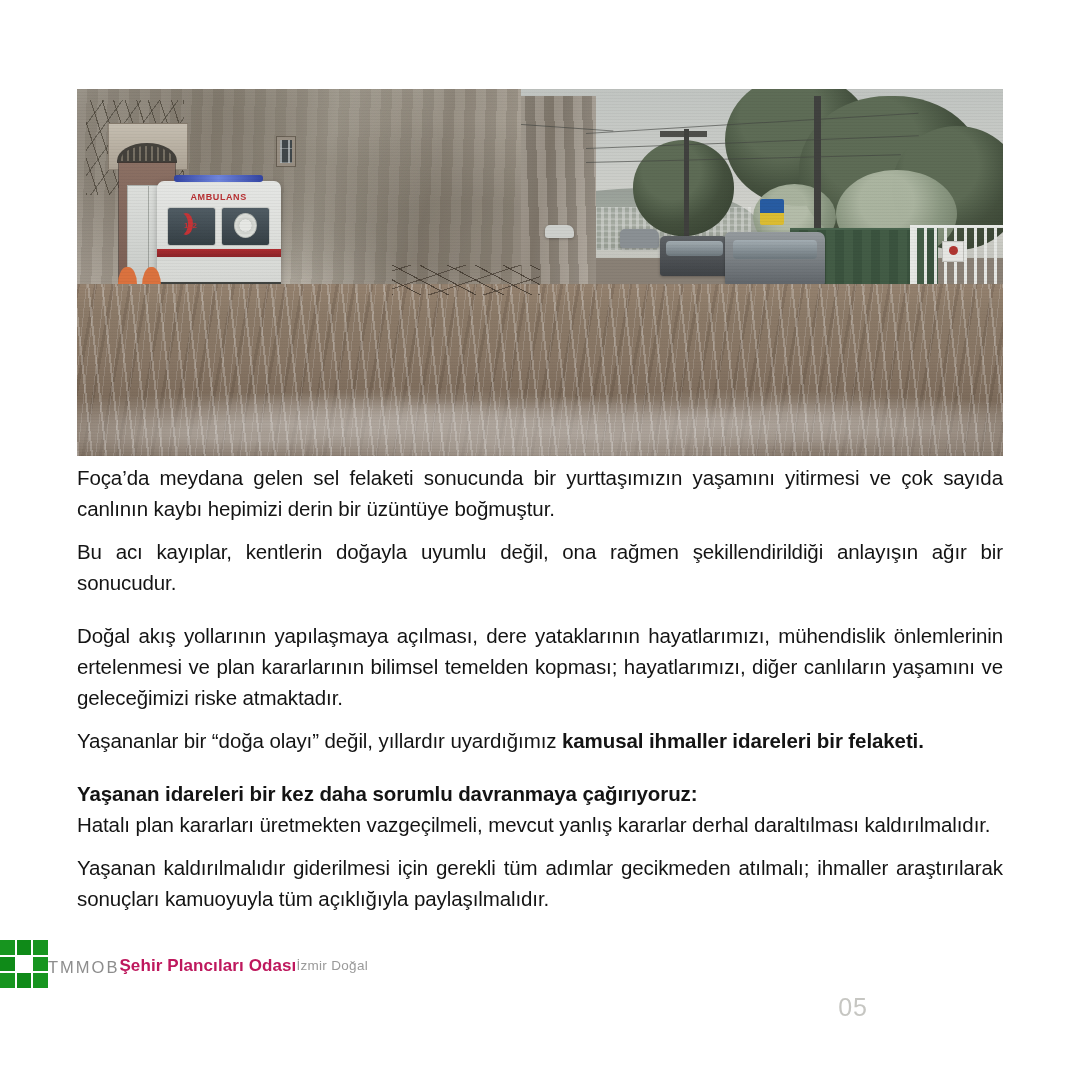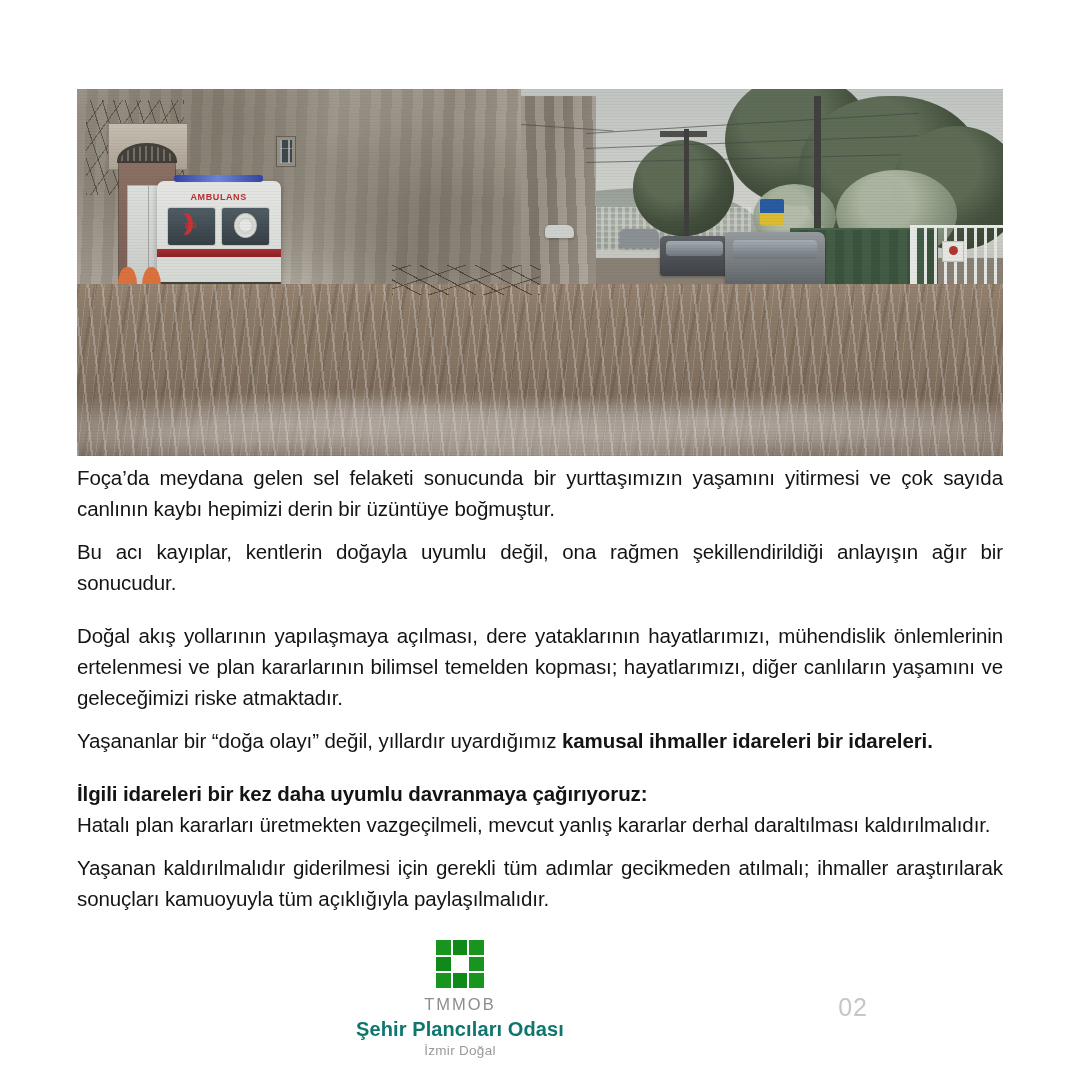--- a/index.html
+++ b/index.html
@@ -311,44 +311,44 @@
   .para + .para{ margin-top:12px; }
   .block-gap{ height:22px; }
   .nojust{ text-align:left; }
   b, .b{ font-weight:bold; }
 
   
   .footer-logo{
     position:absolute;
     left:0;right:0;
     top:940px;
-    display:flex;flex-direction:column;align-items:center;
+    display:flex;flex-direction:row;align-items:center;
   }
   .logo-mark{
     width:48px;height:48px;
     display:grid;
     grid-template-columns:repeat(3,1fr);
     grid-template-rows:repeat(3,1fr);
     gap:2px;
   }
   .logo-cell{ background:#17951f; }
   .logo-cell.c2{ background:#0f8a18; }
   .logo-cell.center{ background:#ffffff; }
   .logo-tmmob{
     margin-top:7px;
     font-size:16.5px;
     letter-spacing:2px;
     color:#8d8d8d;
     font-weight:400;
   }
   .logo-main{
     margin-top:4px;
-    font-size:20px;
+    font-size:17px;
     font-weight:bold;
-    color:#0f766e;
+    color:#be185d;
     letter-spacing:.1px;
   }
   .logo-sub{
     margin-top:2px;
     font-size:13.5px;
     color:#9a9a9a;
     letter-spacing:.3px;
   }
   .page-num{
     position:absolute;
@@ -449,27 +449,27 @@
 
     <div class="block-gap"></div>
 
     <div class="para">
       <span>Doğal akış yollarının yapılaşmaya açılması, dere yataklarının hayatlarımızı,</span>
       <span>mühendislik önlemlerinin ertelenmesi ve plan kararlarının bilimsel temelden</span>
       <span>kopması; hayatlarımızı, diğer canlıların yaşamını ve geleceğimizi riske atmaktadır.</span>
     </div>
     <div class="para">
       <span>Yaşananlar bir “doğa olayı” değil, yıllardır uyardığımız </span><b>kamusal ihmaller idareleri</b>
-      <b class="b">bir idareleri.</b>
+      <b class="b">bir felaketi.</b>
     </div>
 
     <div class="block-gap"></div>
 
     <div class="nojust">
-      <b>İlgili idareleri bir kez daha uyumlu davranmaya çağırıyoruz:</b>
+      <b>Yaşanan idareleri bir kez daha sorumlu davranmaya çağırıyoruz:</b>
     </div>
     <div class="para">
       <span>Hatalı plan kararları üretmekten vazgeçilmeli, mevcut yanlış kararlar derhal</span>
       <span>daraltılması kaldırılmalıdır.</span>
     </div>
     <div class="para">
       <span>Yaşanan kaldırılmalıdır giderilmesi için gerekli tüm adımlar gecikmeden atılmalı;</span>
       <span>ihmaller araştırılarak sonuçları kamuoyuyla tüm açıklığıyla paylaşılmalıdır.</span>
     </div>
   </div>
@@ -484,15 +484,15 @@
       <div class="logo-cell"></div>
       <div class="logo-cell"></div>
       <div class="logo-cell c2"></div>
       <div class="logo-cell"></div>
     </div>
     <div class="logo-tmmob">TMMOB</div>
     <div class="logo-main">Şehir Plancıları Odası</div>
     <div class="logo-sub">İzmir Doğal</div>
   </div>
 
-  <div class="page-num">02</div>
+  <div class="page-num">05</div>
 
 </div>
 
 </body></html>

